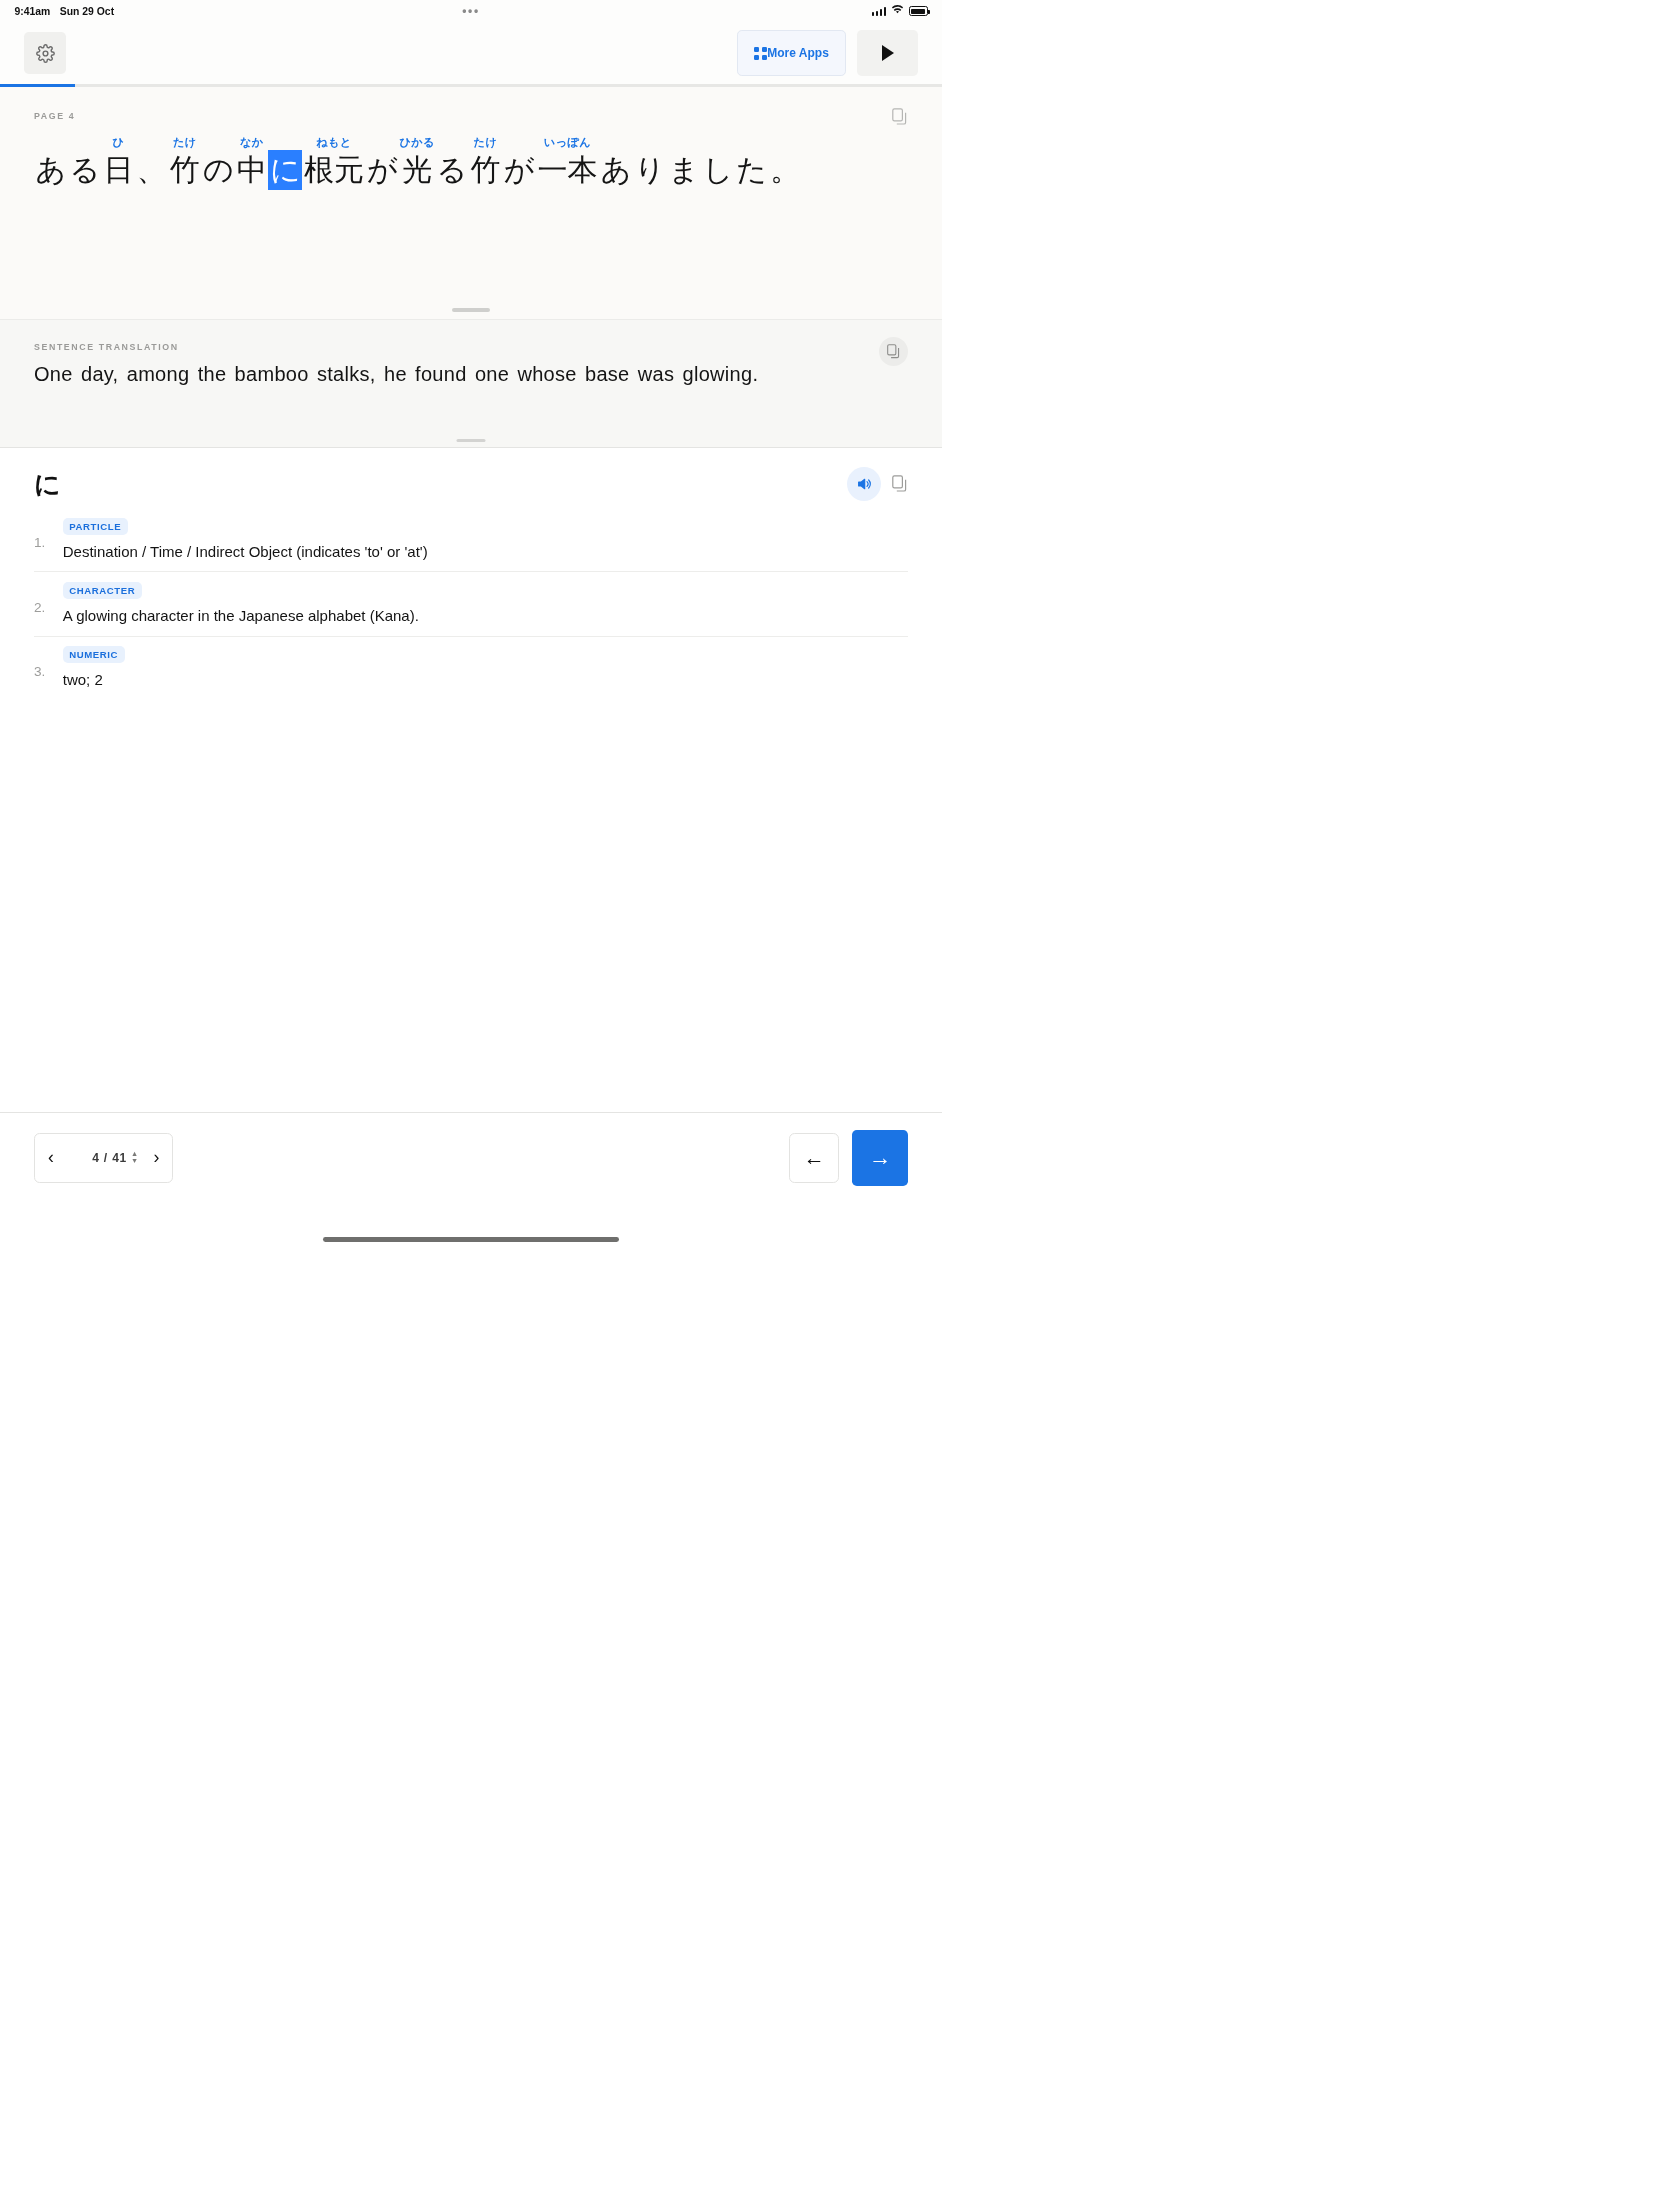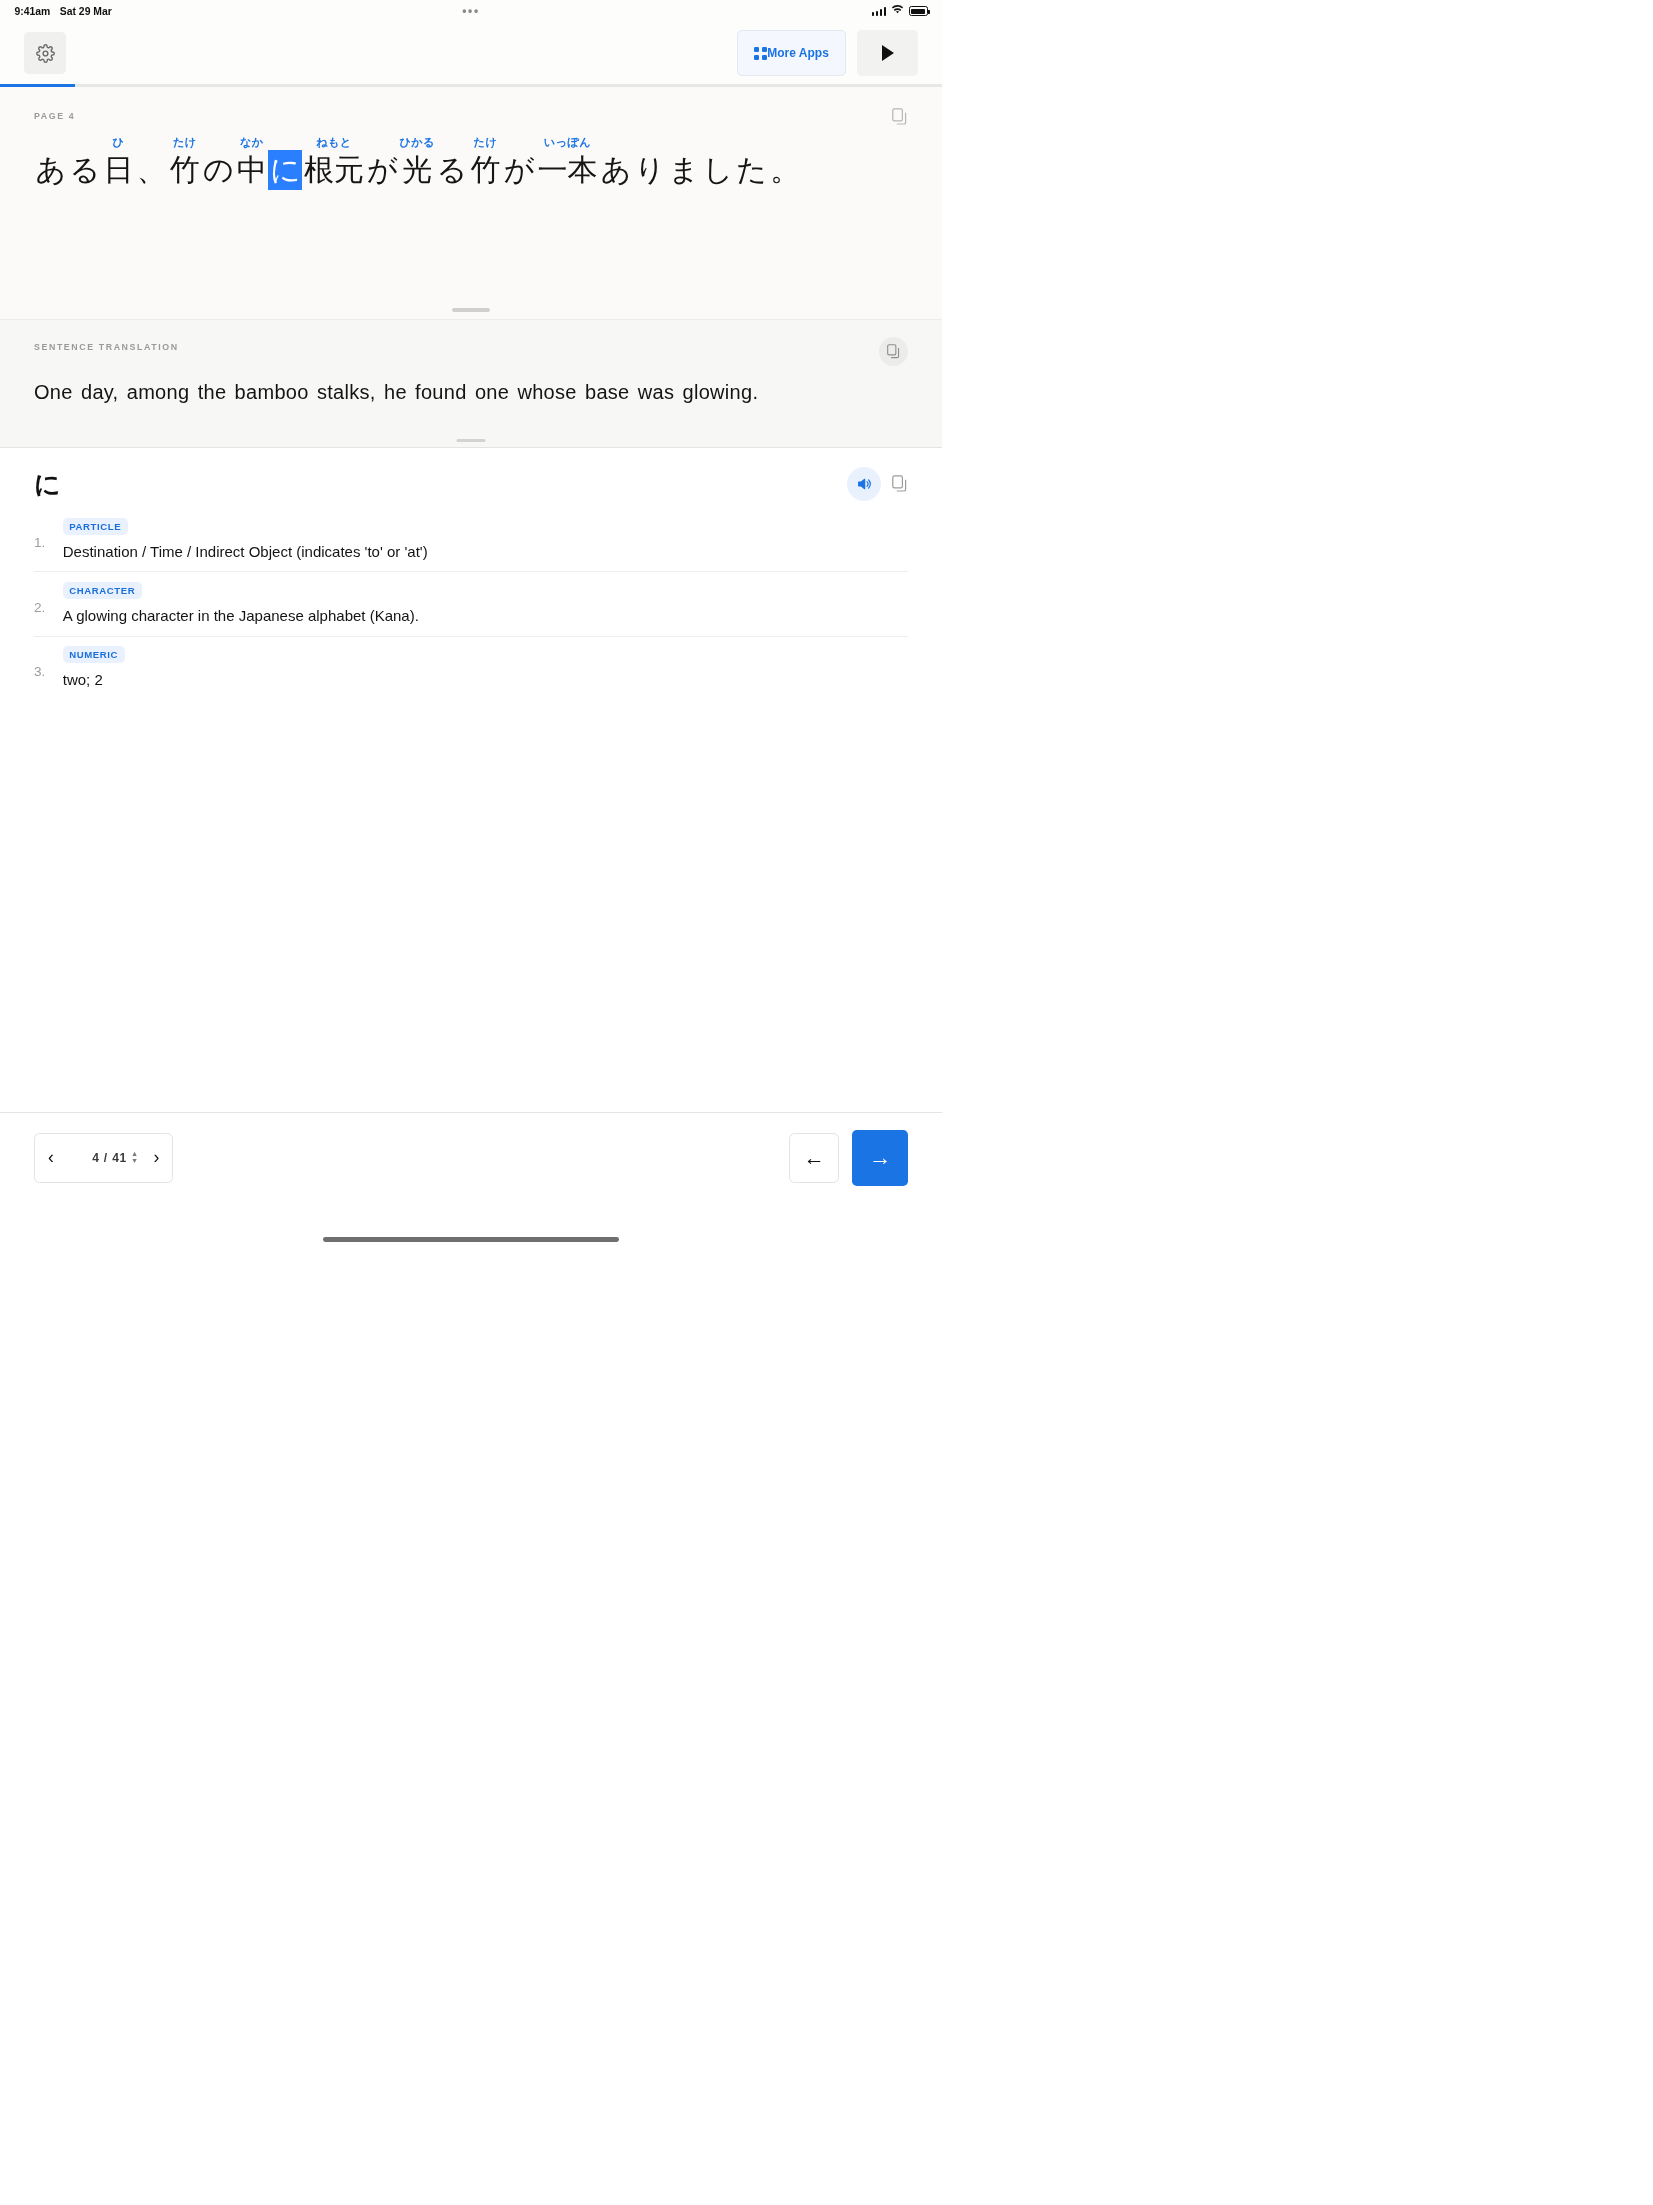--- a/index.html
+++ b/index.html
@@ -185,21 +185,21 @@
     width: 29px; height: 29px;
     border-radius: 50%;
     background: #ececea;
     display: flex; align-items: center; justify-content: center;
     color: #8d8d8b;
     position: absolute;
     right: 34px;
     top: 17.6px;
   }
   .trans-text {
-    margin-top: 29px;
+    margin-top: 11px;
     font-size: 20px;
     color: #141414;
     letter-spacing: 0.3px;
     word-spacing: 2.4px;
   }
   .drag-handle2 {
     position: absolute;
     left: 50%;
     transform: translateX(-50%);
     bottom: 4.8px;
@@ -350,21 +350,21 @@
     border-radius: 2.4px;
     background: #6f6f6d;
   }
 </style>
 </head>
 <body>
 
 <div class="status-bar">
   <div class="status-left">
     <span>9:41am</span>
-    <span>Sat 29 Mar</span>
+    <span>Sun 29 Oct</span>
   </div>
   <div class="status-dots">•••</div>
   <div class="status-right">
     <span class="sig-bars">
         <i></i>
         <i></i>
         <i></i>
         <i></i>
       </span>
     <span class="wifi-ico">

